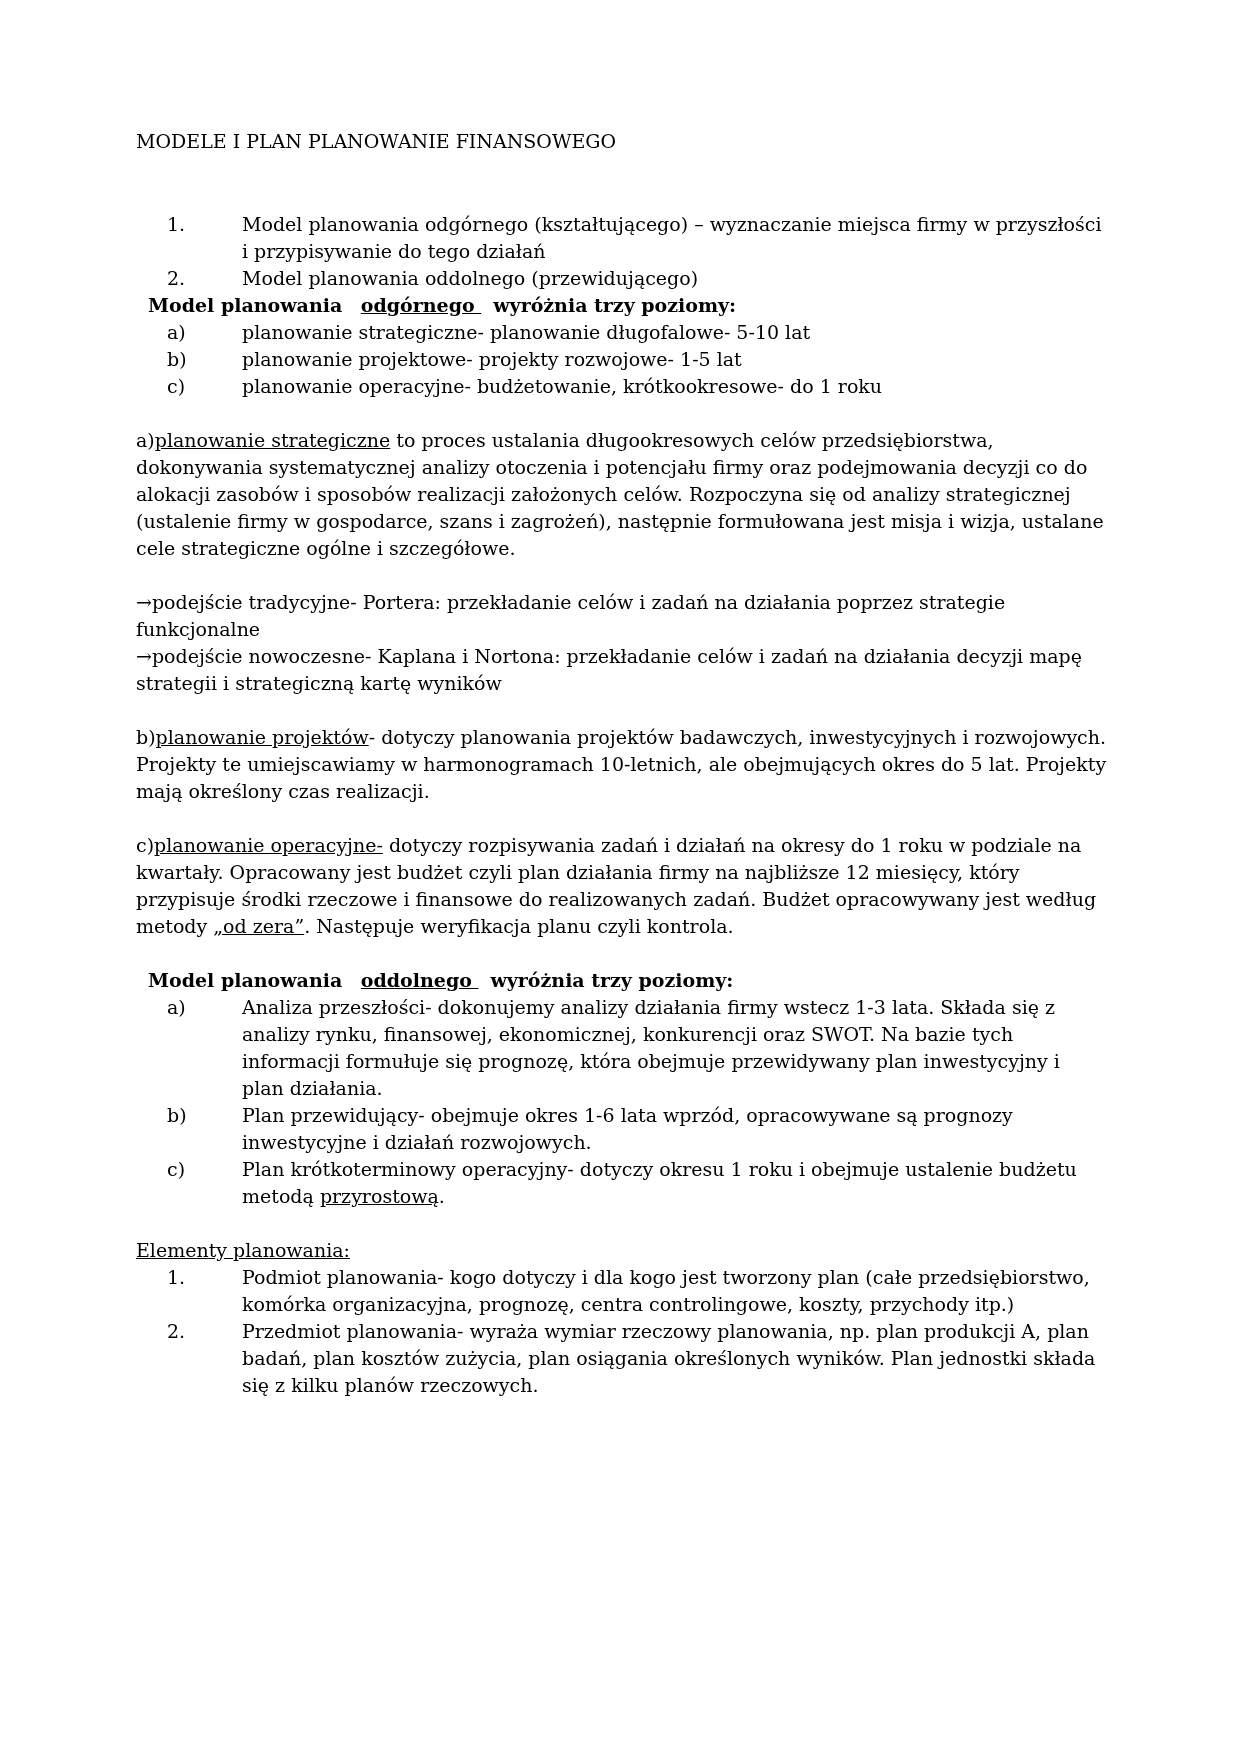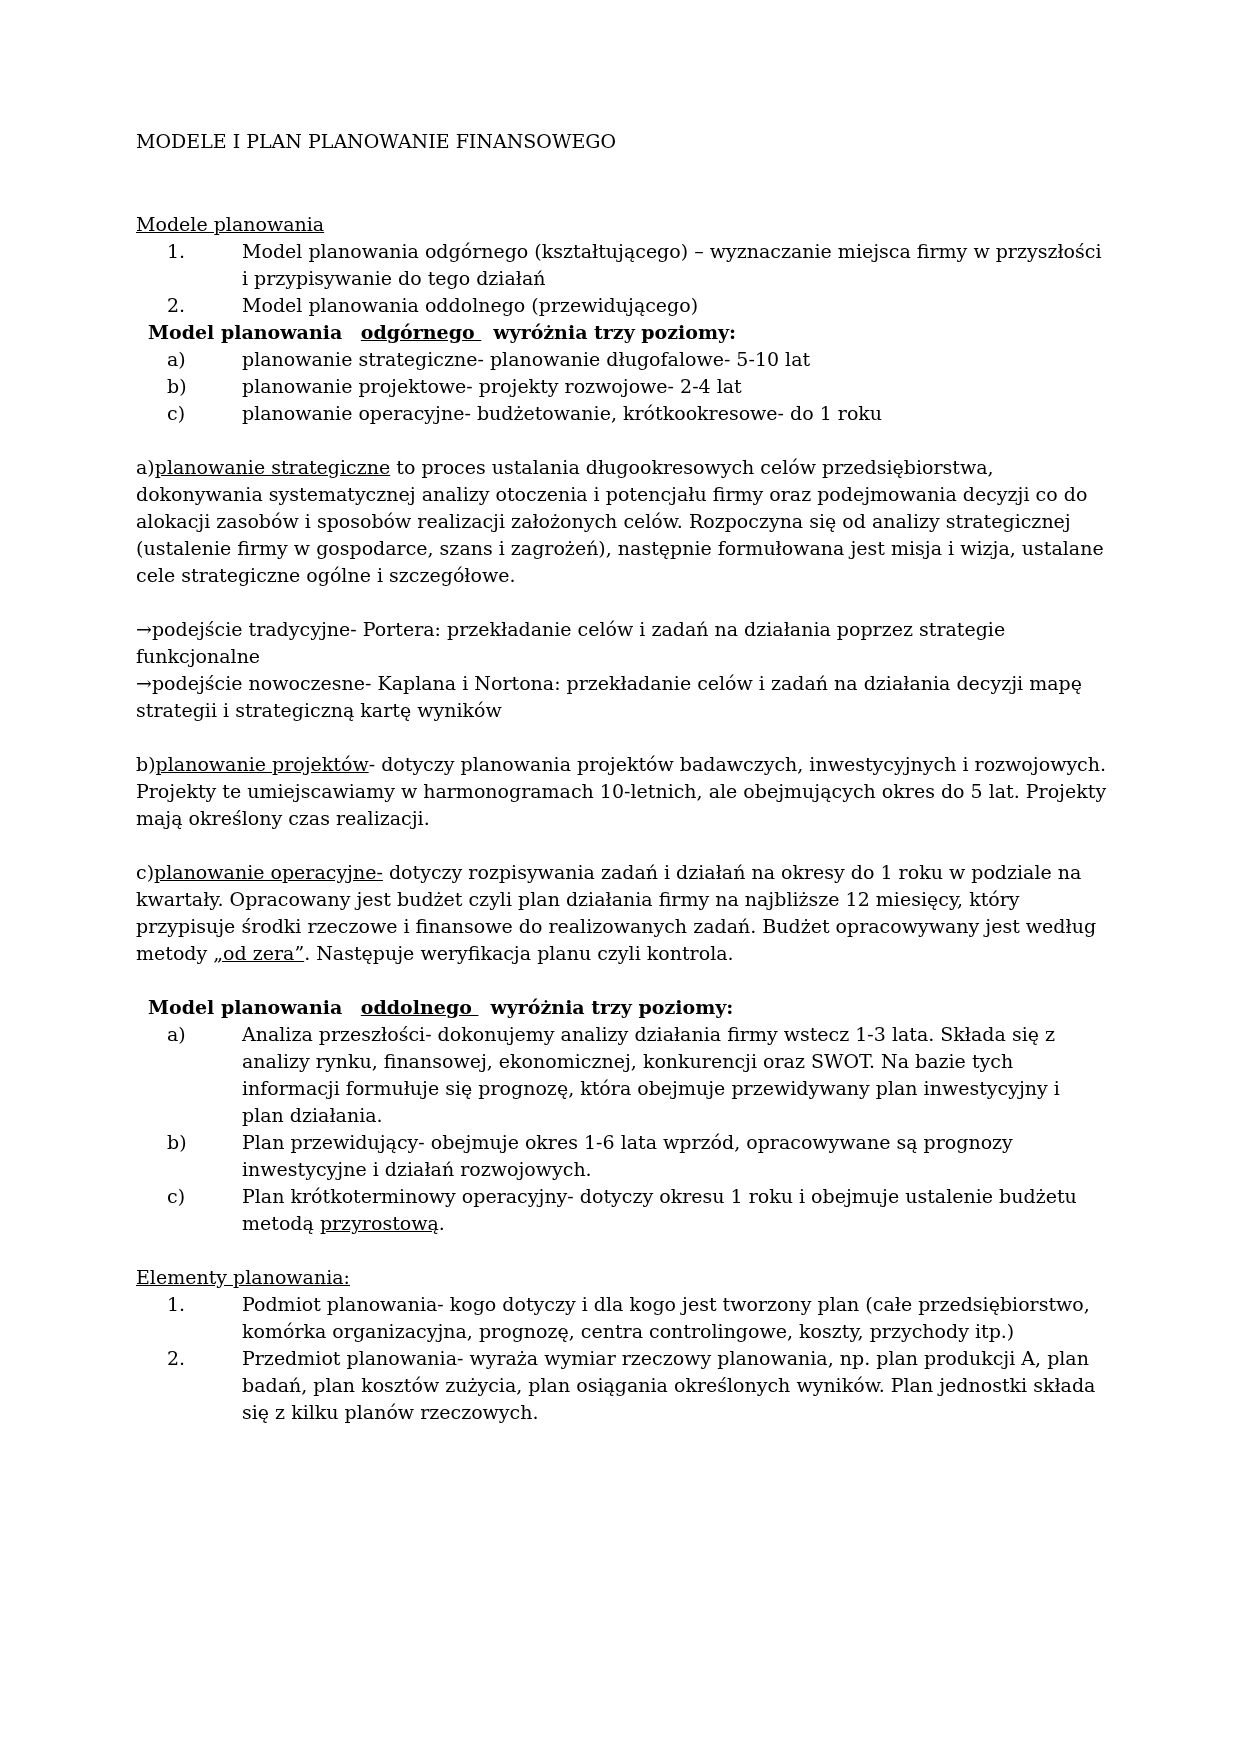--- a/index.html
+++ b/index.html
@@ -24,37 +24,36 @@
   .run.bold { font-weight: bold; margin-left: 12px; }
   .run.underline { text-decoration: underline; }
 </style>
 </head>
 <body>
 
 <div class="page">
   <div>
       <div class="para"><span class="run">MODELE I PLAN PLANOWANIE FINANSOWEGO</span></div>
       <div class="spacer double"></div>
-      <div class="para"><span class="run underline">Modele planowania</span></div>
       <div class="list-item">
         <span class="marker">1.</span>
         <span class="content"><span class="run">Model planowania odgórnego (kształtującego) – wyznaczanie miejsca firmy w przyszłości i przypisywanie do tego działań</span></span>
       </div>
       <div class="list-item">
         <span class="marker">2.</span>
         <span class="content"><span class="run">Model planowania oddolnego (przewidującego)</span></span>
       </div>
       <div class="para"><span class="run bold">Model planowania </span><span class="run bold underline">odgórnego </span><span class="run bold">wyróżnia trzy poziomy:</span></div>
       <div class="list-item">
         <span class="marker">a)</span>
         <span class="content"><span class="run">planowanie strategiczne- planowanie długofalowe- 5-10 lat</span></span>
       </div>
       <div class="list-item">
         <span class="marker">b)</span>
-        <span class="content"><span class="run">planowanie projektowe- projekty rozwojowe- 2-4 lat</span></span>
+        <span class="content"><span class="run">planowanie projektowe- projekty rozwojowe- 1-5 lat</span></span>
       </div>
       <div class="list-item">
         <span class="marker">c)</span>
         <span class="content"><span class="run">planowanie operacyjne- budżetowanie, krótkookresowe- do 1 roku</span></span>
       </div>
       <div class="spacer"></div>
       <div class="para"><span class="run">a)</span><span class="run underline">planowanie strategiczne</span><span class="run"> to proces ustalania długookresowych celów przedsiębiorstwa, dokonywania systematycznej analizy otoczenia i potencjału firmy oraz podejmowania decyzji co do alokacji zasobów i sposobów realizacji założonych celów. Rozpoczyna się od analizy strategicznej (ustalenie firmy w gospodarce, szans i zagrożeń), następnie formułowana jest misja i wizja, ustalane cele strategiczne ogólne i szczegółowe.</span></div>
       <div class="spacer"></div>
       <div class="para"><span class="run">→podejście tradycyjne- Portera: przekładanie celów i zadań na działania poprzez strategie funkcjonalne</span></div>
       <div class="para"><span class="run">→podejście nowoczesne- Kaplana i Nortona: przekładanie celów i zadań na działania decyzji mapę strategii i strategiczną kartę wyników</span></div>

